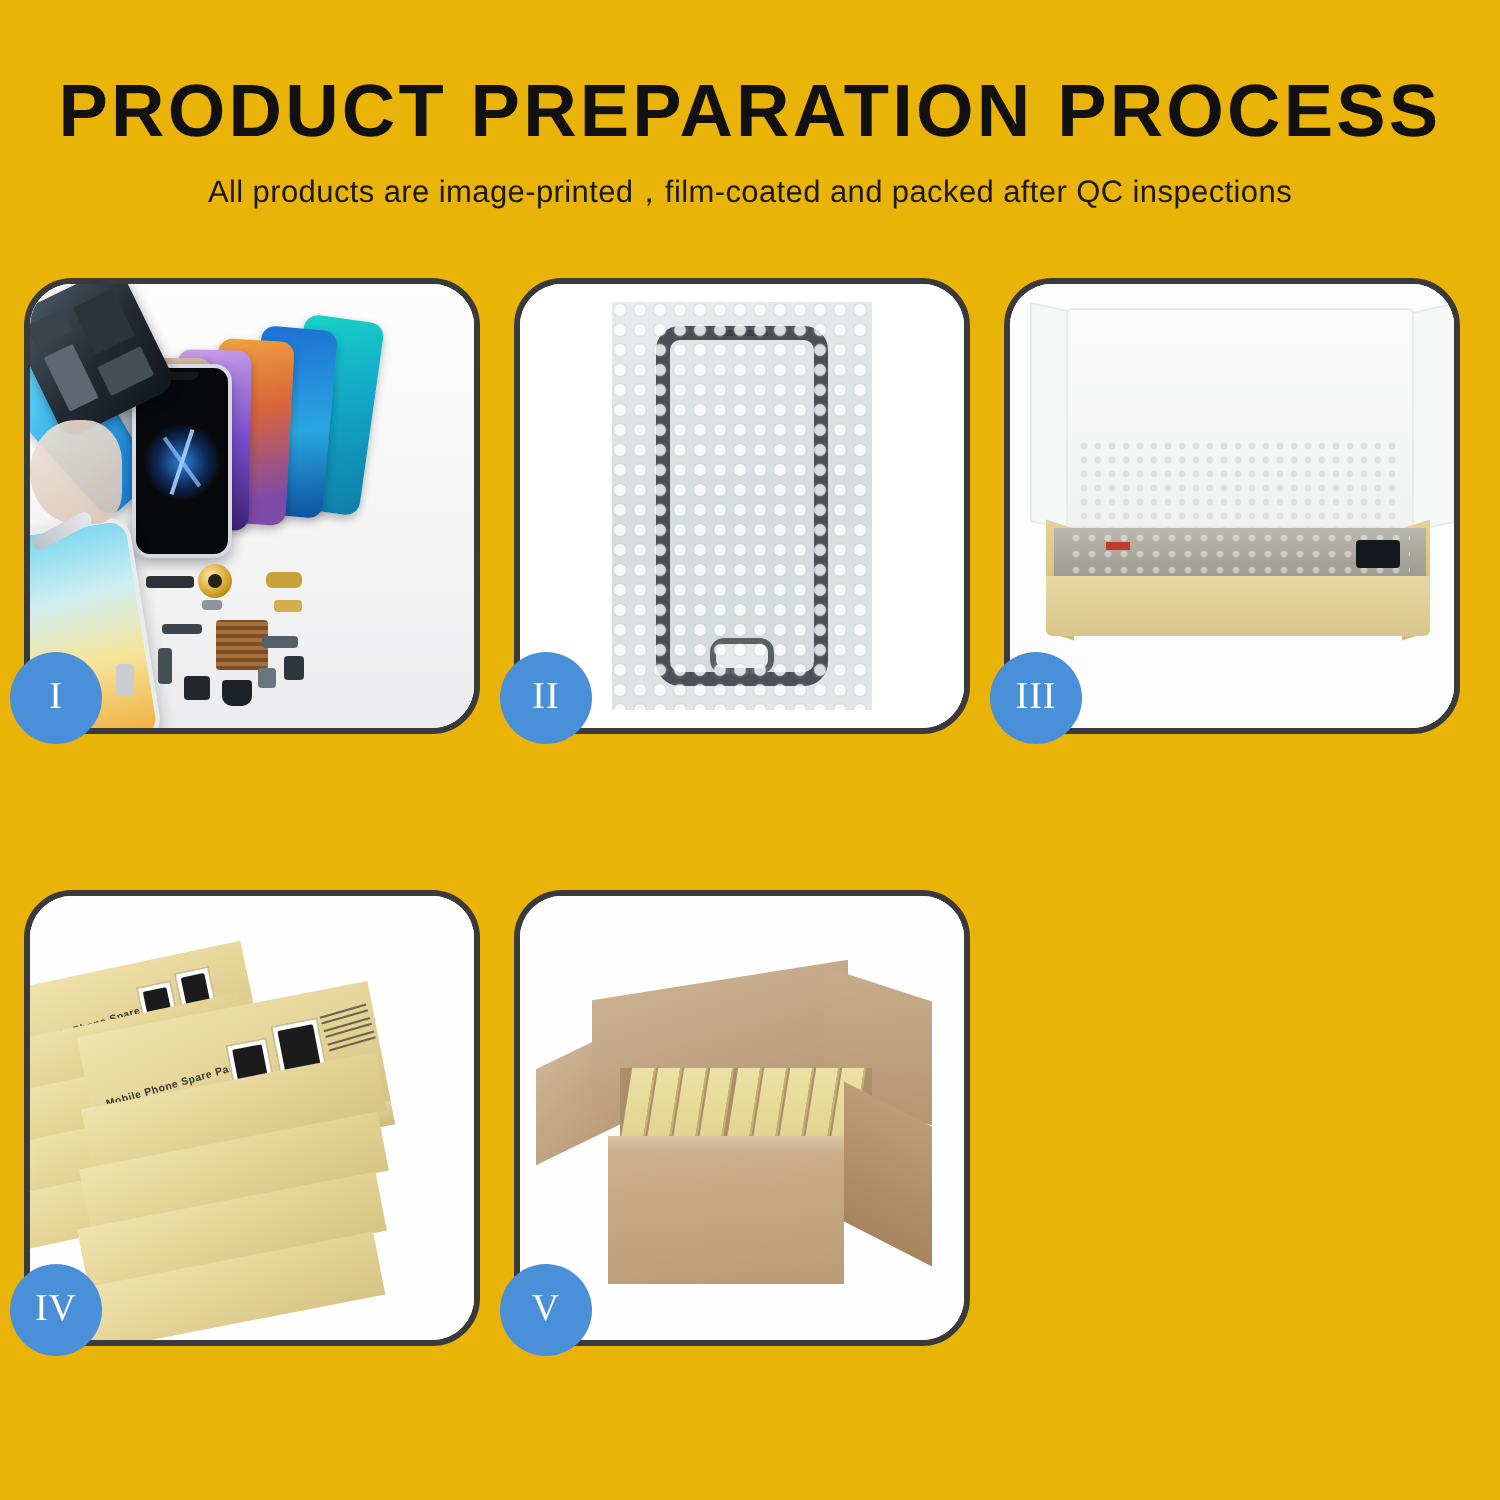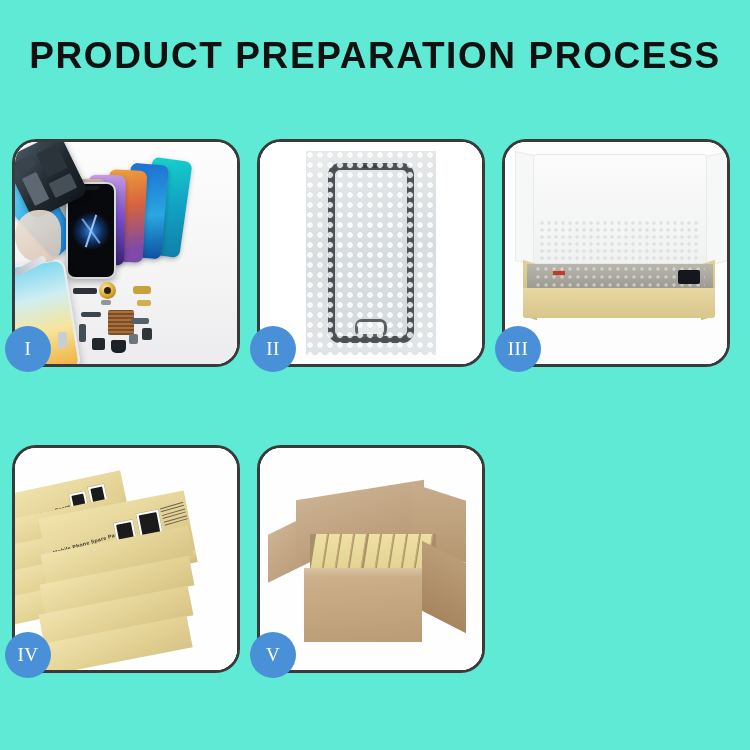--- a/index.html
+++ b/index.html
@@ -1,21 +1,21 @@
 <!DOCTYPE html>
 <html><head>
 <meta charset="utf-8">
 <style>
   html,body{margin:0;padding:0;}
   body{
     width:750px;height:750px;background:#ffffff;
     font-family:"Liberation Sans","DejaVu Sans",sans-serif;
     overflow:hidden;position:relative;
   }
-  #page{width:750px;height:750px;position:relative;background:#5eead4;}
+  #page{width:750px;height:750px;position:relative;background:#eab308;}
 
   
   .header{position:absolute;left:0;top:0;width:750px;text-align:center;}
   .title{
     font-size:37px;font-weight:bold;color:#111;letter-spacing:1.6px;
     margin-top:34px;line-height:44px;white-space:nowrap;
   }
   .subtitle{
     font-size:15.5px;color:#1a1a1a;letter-spacing:.2px;margin-top:9px;
     line-height:20px;white-space:nowrap;
@@ -217,20 +217,21 @@
   .tapeA{position:absolute;left:30px;top:104px;width:16px;height:18px;background:#b59974;}
   .tapeB{position:absolute;left:34px;top:160px;width:16px;height:18px;background:#b59974;}
 </style>
 </head>
 <body>
 
 <div id="page">
 
   <div class="header">
     <div class="title">PRODUCT PREPARATION PROCESS</div>
+    <div class="subtitle">All products are image-printed，film-coated and packed after QC inspections</div>
   </div>
 
   <div class="grid">
 
     <div class="panel p1">
       <div class="clip">
         <div class="scene1">
           <div class="ph lcd"></div>
           <div class="ph fanA"></div>
           <div class="ph fanB"></div>

